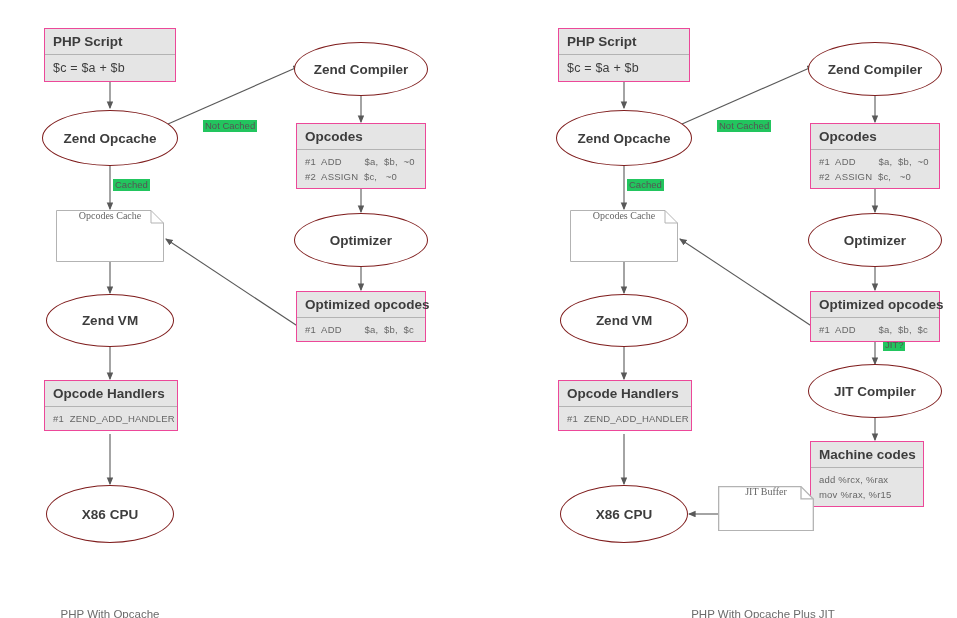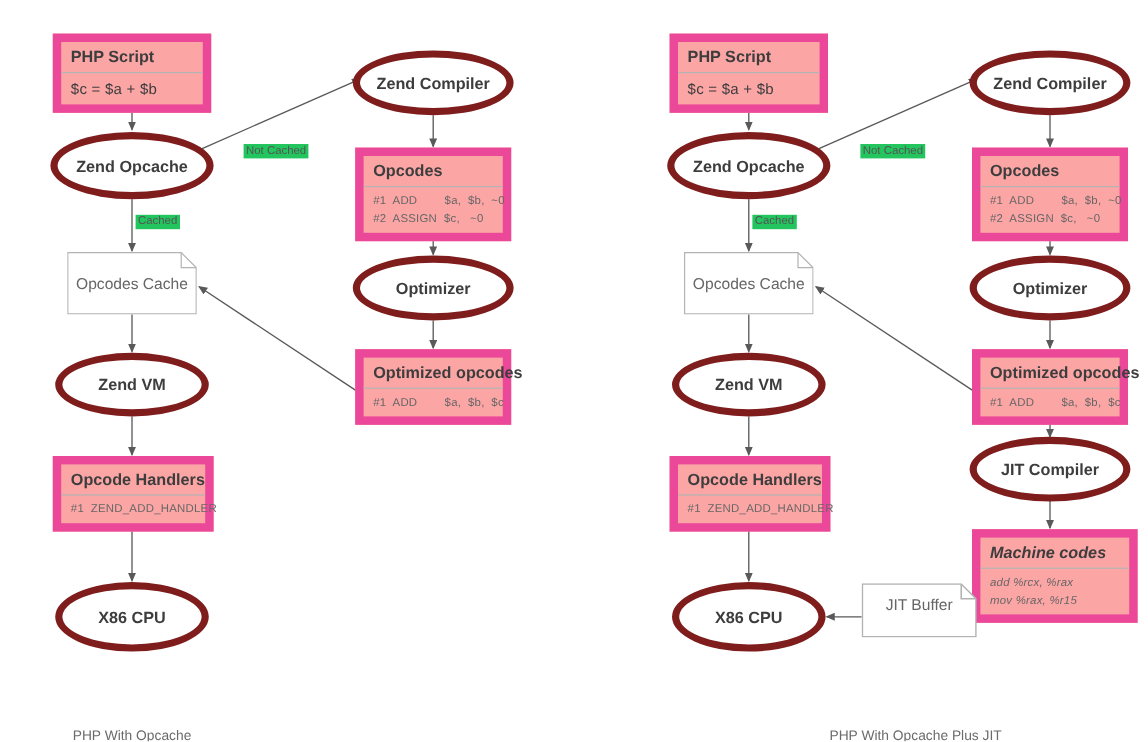--- a/index.html
+++ b/index.html
@@ -25,22 +25,22 @@
     height: 618px;
     pointer-events: none;
   }
   .node {
     position: absolute;
     box-sizing: border-box;
     color: #4d4d4d;
   }
   
   .boxnode {
-    border: 7px solid #ec4899;
-    background: #fca5a5;
+    border: 1px solid #ec4899;
+    background: #e5e5e5;
   }
   .boxnode .hdr {
     border-bottom: 1px solid #b3b3b3;
     font-size: 13.5px;
     font-weight: bold;
     color: #3d3d3d;
     padding: 4px 8px 4px 8px;
     white-space: nowrap;
     line-height: 17px;
   }
@@ -49,40 +49,41 @@
   }
   .boxnode .body .row {
     font-size: 9.5px;
     color: #666666;
     white-space: pre;
     line-height: 15px;
     letter-spacing: 0.2px;
   }
   
   .ellipse {
-    border: 6px solid #7f1d1d;
+    border: 1px solid #7f1d1d;
     border-radius: 50%;
     background: #ffffff;
     display: flex;
     align-items: center;
     justify-content: center;
     font-size: 13.5px;
     font-weight: bold;
     color: #3d3d3d;
     white-space: nowrap;
   }
   
   .note {
     position: absolute;
     display: flex;
-    align-items: center;
+    align-items: flex-start;
     justify-content: center;
-    font-size: 13px;
+    font-size: 10px;
     color: #666666;
     white-space: nowrap;
+    font-family: Liberation Serif, serif;
   }
   .note .noteshape {
     position: absolute;
     left: 0; top: 0; right: 0; bottom: 0;
   }
   .note .notelabel {
     position: relative;
     z-index: 2;
     padding: 0 6px;
   }
@@ -280,21 +281,21 @@
     <div class="hdr">Optimized opcodes</div>
     <div class="body">
       <div class="row">#1  ADD        $a,  $b,  $c</div>
     </div>
   </div>
 
   <div class="node ellipse" style="left:808px; top:364px; width:134px; height:54px;">
     <span>JIT Compiler</span>
   </div>
 
-  <div class="node boxnode" style="left:810px; top:441px; width:138px;font-style:italic;">
+  <div class="node boxnode" style="left:810px; top:441px; width:114px;">
     <div class="hdr">Machine codes</div>
     <div class="body">
       <div class="row">add %rcx, %rax</div>
       <div class="row">mov %rax, %r15</div>
     </div>
   </div>
 
   <div class="note" style="left:570px; top:210px; width:108px; height:52px;">
     <svg class="noteshape" viewBox="0 0 108 52" preserveAspectRatio="none">
       <path d="M0.5,0.5 L95,0.5 L107.5,13 L107.5,51.5 L0.5,51.5 Z" fill="#ffffff" stroke="#b3b3b3" stroke-width="1"></path>

